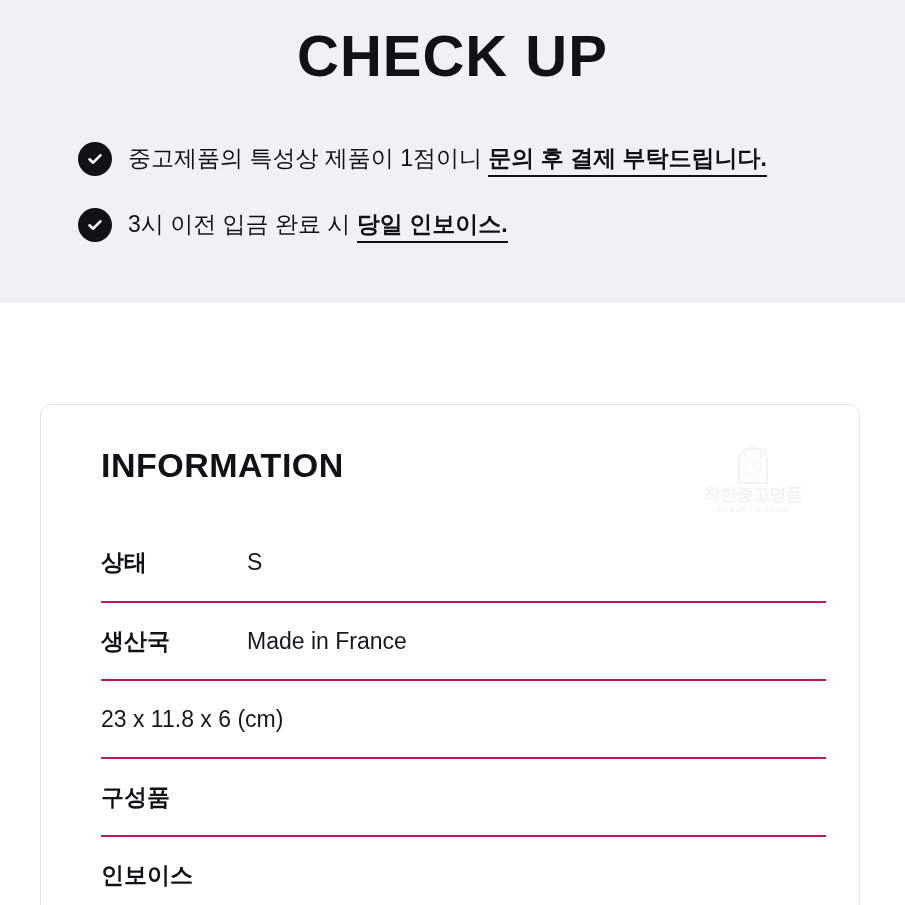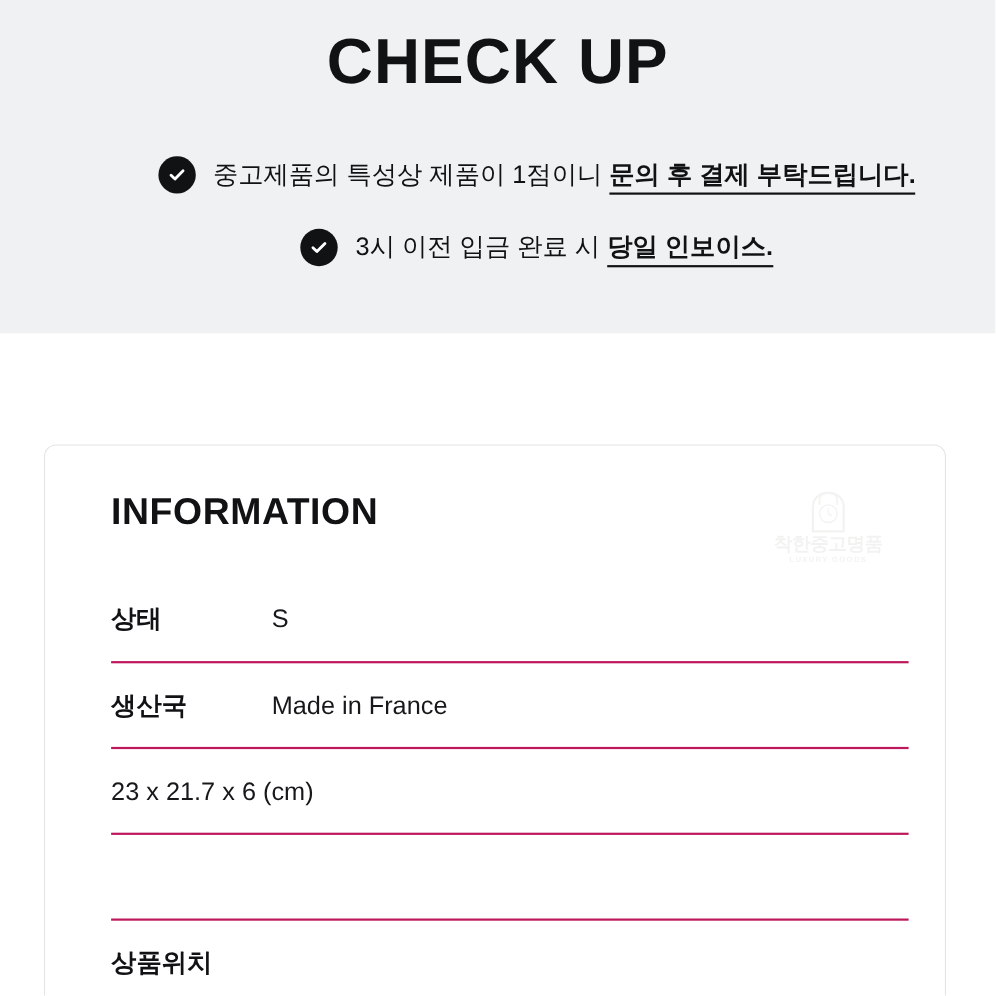--- a/index.html
+++ b/index.html
@@ -37,21 +37,20 @@
   .checkup-list {
     position:absolute;
     left:78px; top:133px;
     width:820px;
   }
   .checkup-item {
     display:flex;
     align-items:center;
     height:52px;
     margin-bottom:14px;
-    justify-content:center;
   }
   .check-icon {
     flex:0 0 auto;
     width:34px; height:34px;
     border-radius:50%;
     background:#111214;
     display:flex;
     align-items:center;
     justify-content:center;
     margin-right:16px;
@@ -202,26 +201,27 @@
         <span class="info-label">상태</span>
         <span class="info-value">S</span>
       </div>
 
       <div class="info-row">
         <span class="info-label">생산국</span>
         <span class="info-value">Made in France</span>
       </div>
 
       <div class="info-row">
-        <span class="info-value">23 x 21.7 x 6 (cm)</span>
-      </div>
-
-      <div class="info-row">
-      </div>
-
-      <div class="info-row">
-        <span class="info-label">상품위치</span>
+        <span class="info-value">23 x 11.8 x 6 (cm)</span>
+      </div>
+
+      <div class="info-row">
+        <span class="info-label">구성품</span>
+      </div>
+
+      <div class="info-row">
+        <span class="info-label">인보이스</span>
       </div>
 
     </div>
   </section>
 
 </div>
 
 </body></html>

